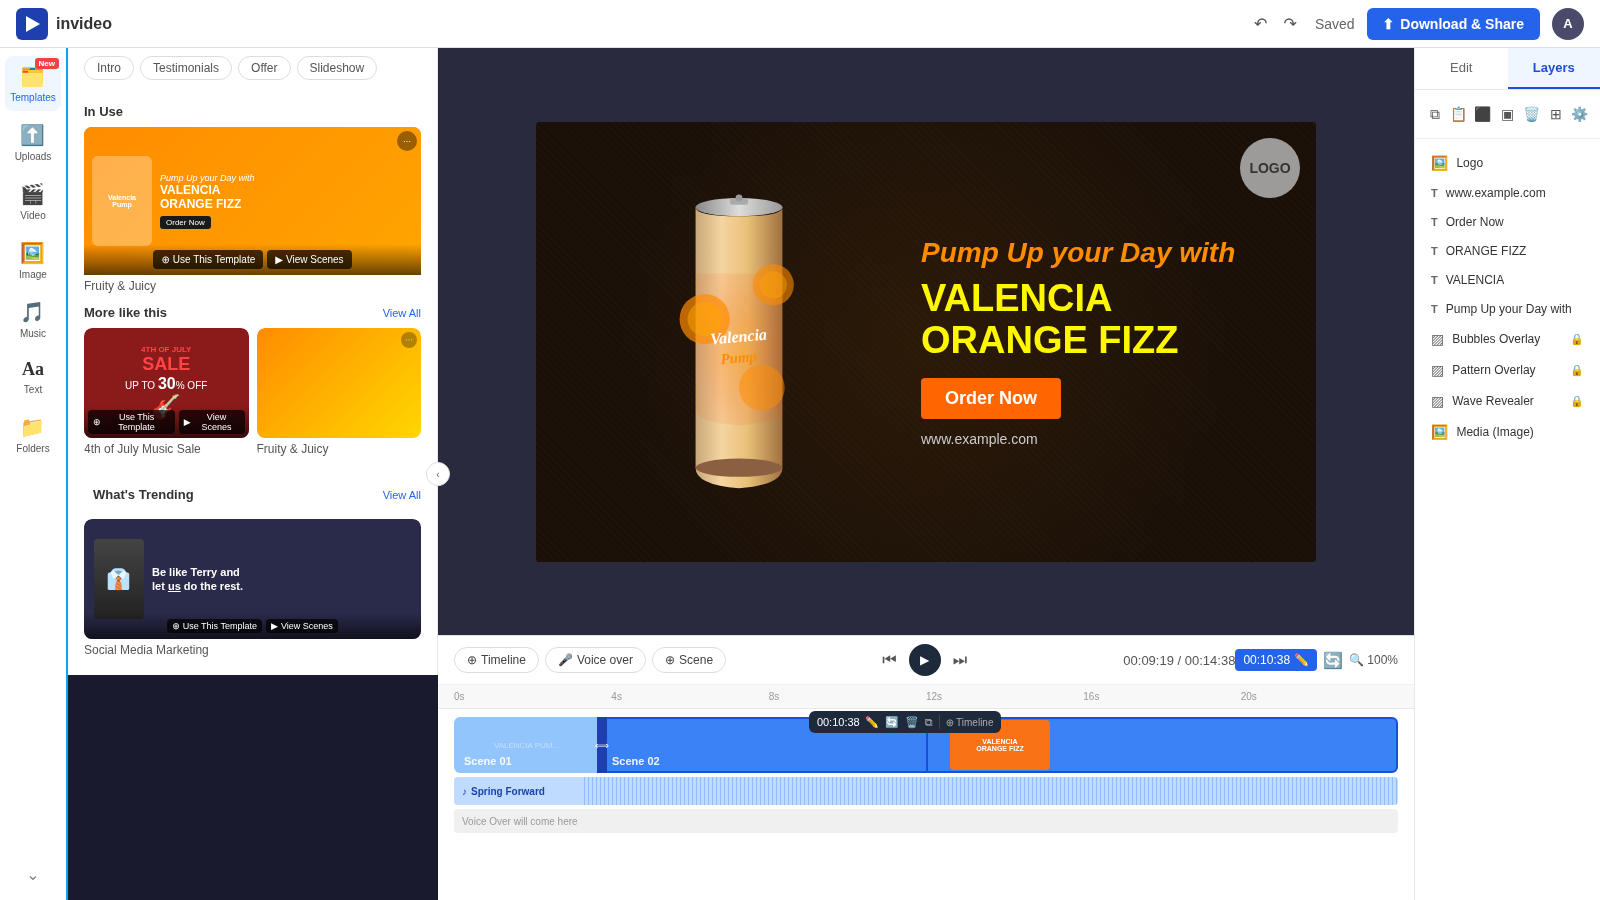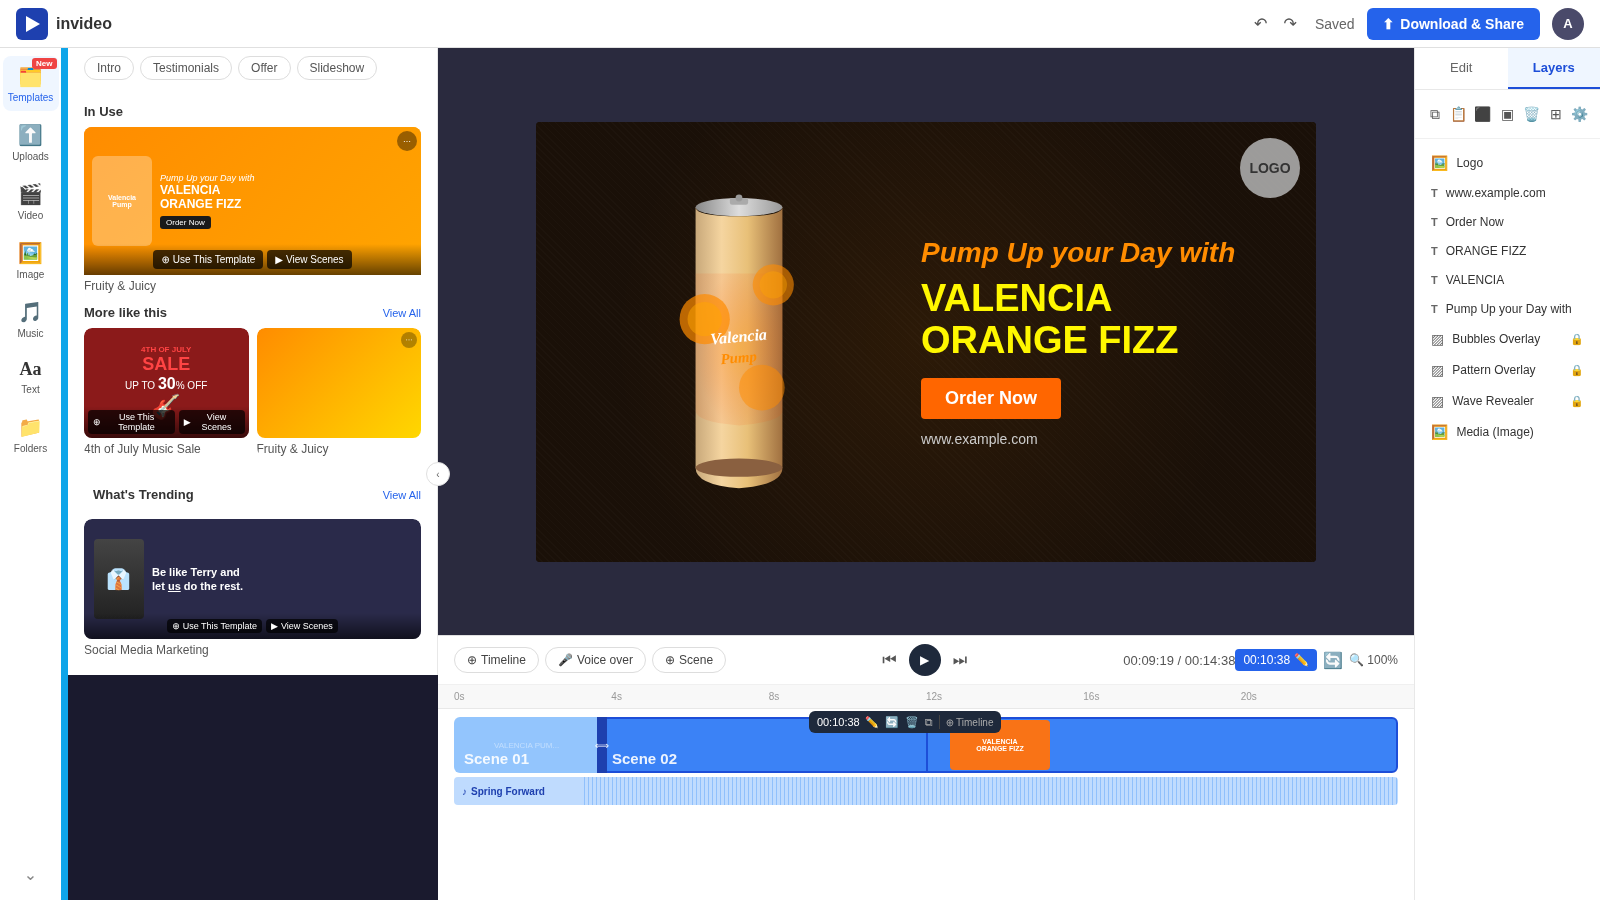--- a/index.html
+++ b/index.html
@@ -42,21 +42,21 @@
     .main-area {
       display: flex;
       flex: 1;
       overflow: hidden;
     }
 
     
     .sidebar-icons {
       width: 68px;
       background: #fff;
-      border-right: 7px solid #0ea5e9;
+      border-right: 2px solid #0ea5e9;
       display: flex;
       flex-direction: column;
       align-items: center;
       padding: 8px 0;
       gap: 4px;
       flex-shrink: 0;
     }
     .sidebar-icon-item {
       display: flex;
       flex-direction: column;
@@ -409,21 +409,21 @@
       width: 10px;
       background: #1e40af;
       display: flex;
       align-items: center;
       justify-content: center;
       color: #fff;
       font-size: 10px;
       z-index: 2;
     }
     .scene-label {
-      font-size: 15px;
+      font-size: 11px;
       color: rgba(255,255,255,0.9);
       font-weight: 600;
     }
 
     
     .playhead {
       position: absolute;
       top: 0;
       bottom: 0;
       width: 2px;
@@ -927,20 +927,23 @@
         </div>
 
         <div class="audio-track">
           <span class="audio-track-label">
             <span>♪</span>
             <span>Spring Forward</span>
           </span>
           <div class="audio-waveform"></div>
         </div>
 
+        <div class="voiceover-track">
+          <span class="voiceover-label">Voice Over will come here</span>
+        </div>
 
       </div>
     </div>
   </div>
 
   <div class="right-panel">
     <div class="right-panel-tabs">
       <div class="right-tab">Edit</div>
       <div class="right-tab active">Layers</div>
     </div>

